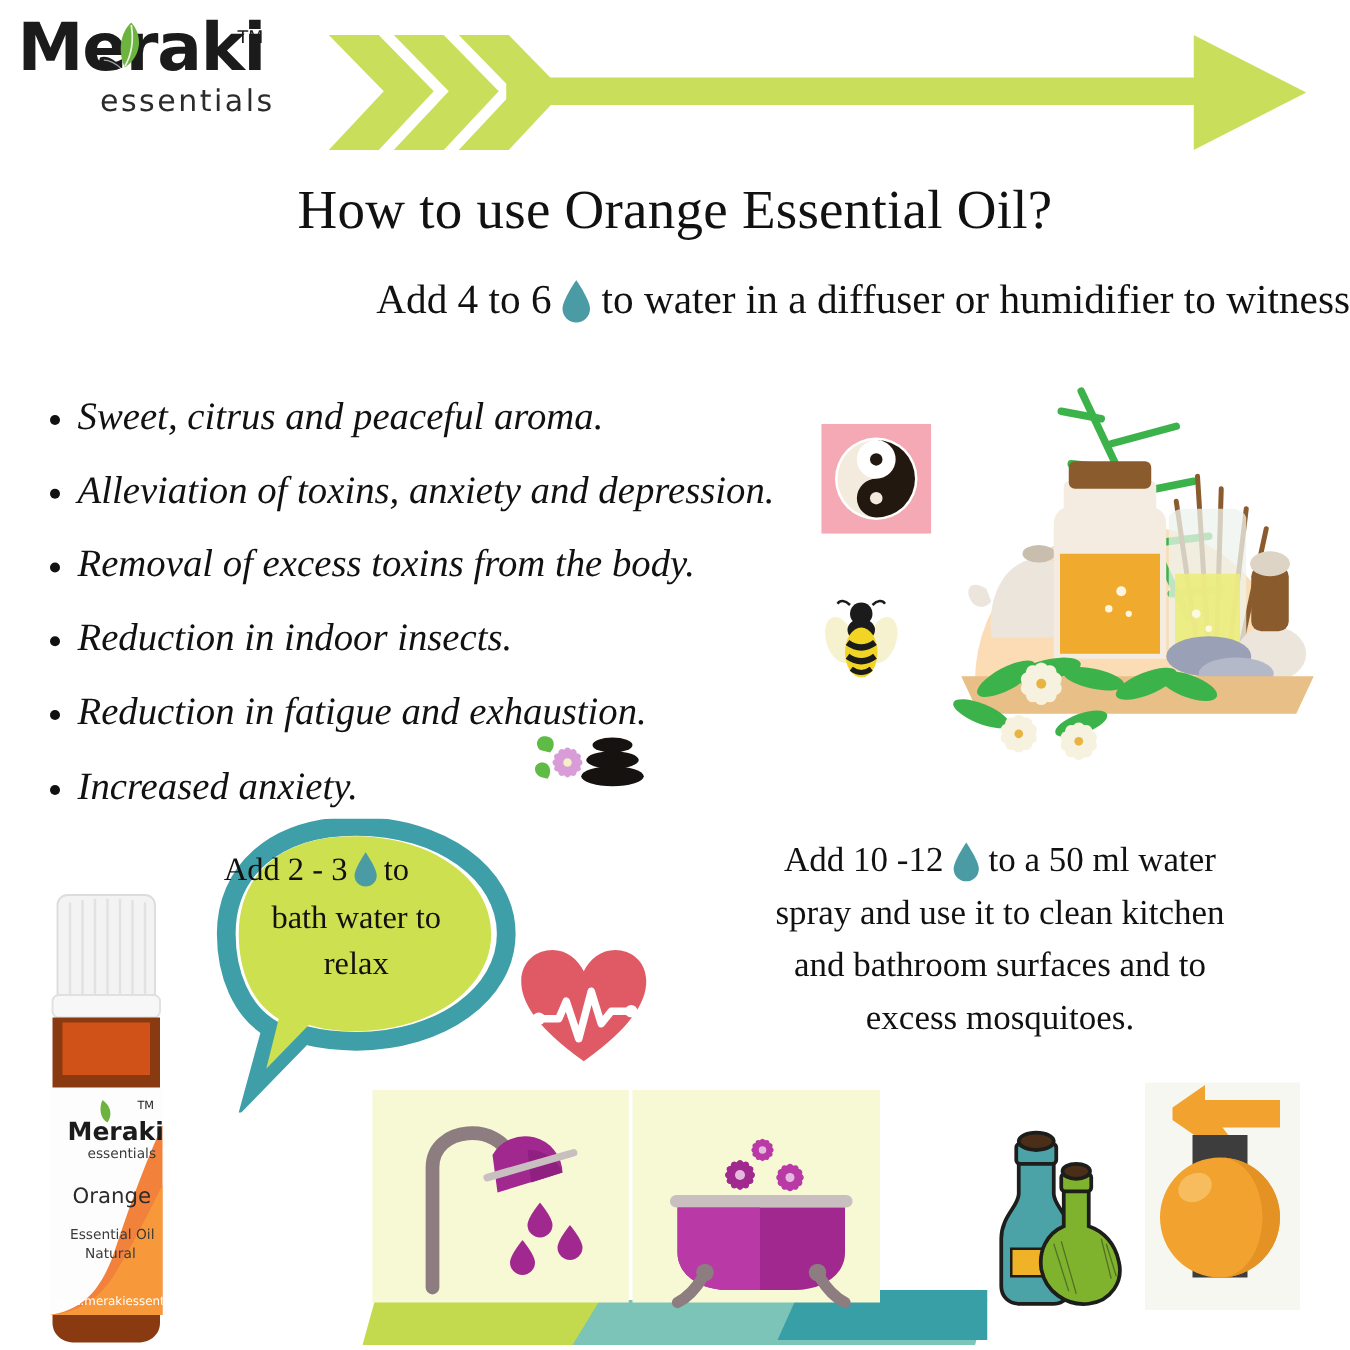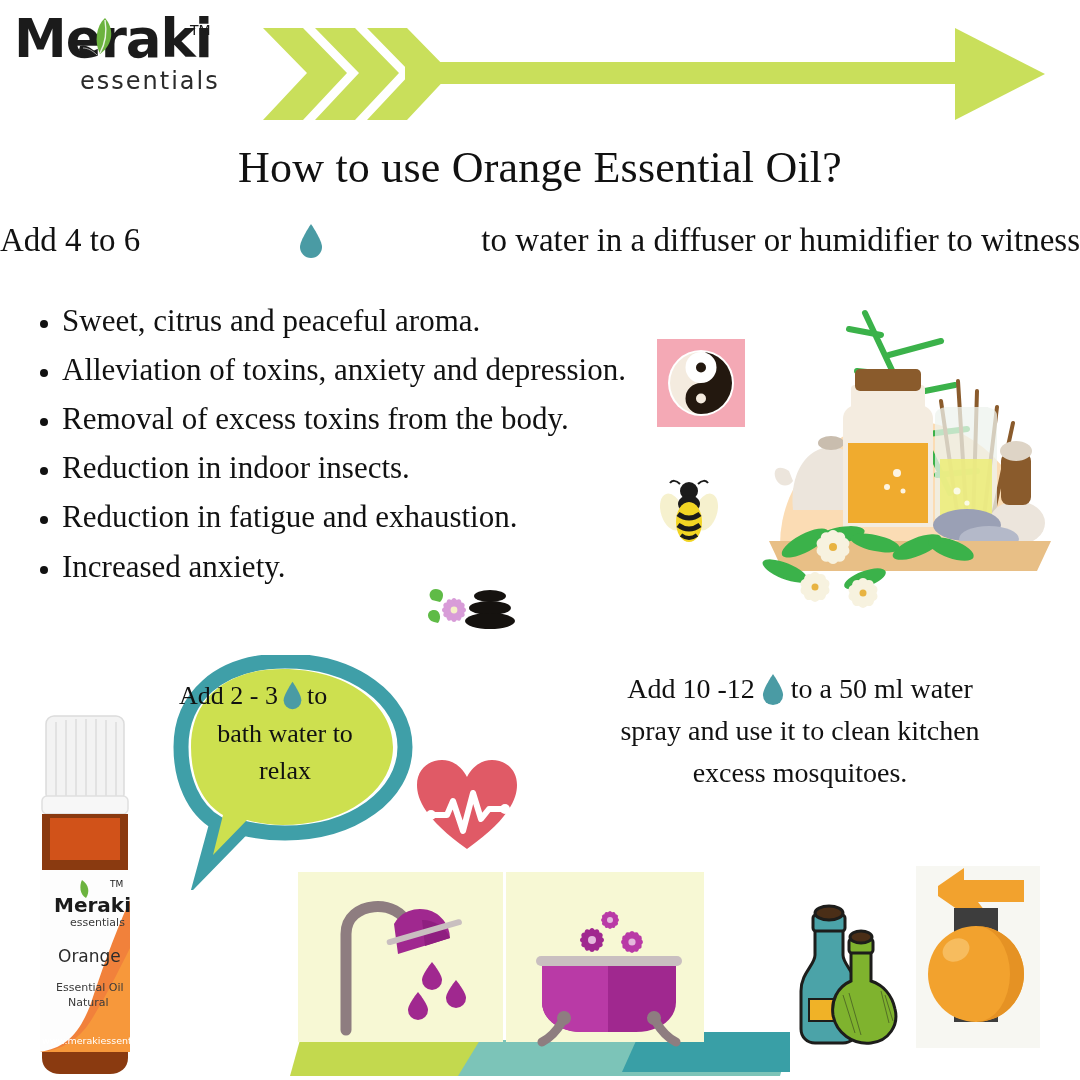--- a/index.html
+++ b/index.html
@@ -37,31 +37,31 @@
   
   .title{
     position:absolute;left:0;top:142px;width:1080px;text-align:center;
     font-size:44px;color:#111;letter-spacing:.2px;
     font-family:Liberation Serif, serif;
   }
   .subtitle{
     position:absolute;left:0;top:222px;width:1080px;text-align:center;
     font-size:33px;color:#111;
     font-family:"Liberation Serif", serif;
-    display:flex;align-items:center;justify-content:space-between;gap:7px;
+    display:flex;align-items:center;justify-content:flex-end;gap:7px;
   }
 
   
   .bullets{
     position:absolute;left:22px;top:297px;width:740px;
     font-size:31px;color:#111;line-height:1.52;
     font-family:"Liberation Serif", serif;
   }
   .bullets ul{margin:0;padding-left:40px;}
-  .bullets li{margin:0 0 2px 0;}
+  .bullets li{margin:12px 0 2px 0;font-style:italic;}
   .bullets li::marker{font-size:26px;}
 
   
   .drop{display:inline-block;vertical-align:middle;}
 
   
   .yinyang{position:absolute;left:657px;top:339px;width:88px;height:88px;}
   .bee{position:absolute;left:658px;top:478px;width:62px;height:66px;}
   .stones{position:absolute;left:424px;top:582px;width:92px;height:52px;}
   .heart{position:absolute;left:415px;top:757px;width:105px;height:96px;}
@@ -309,20 +309,21 @@
 
   <div class="spray-text">
     <div class="spray-line">
       <span>Add 10 -12</span>
       <svg class="drop" width="24" height="33" viewBox="0 0 26 36">
         <path d="M13 1 C13 1 24 17 24 24 A11 11 0 0 1 2 24 C2 17 13 1 13 1 Z" fill="#4a9ba4"></path>
       </svg>
       <span>to a 50 ml water</span>
     </div>
     <div>spray and  use it to clean kitchen</div>
+    <div>and bathroom surfaces and to</div>
     <div>excess mosquitoes.</div>
   </div>
 
   <div class="bottle">
     <svg width="170" height="380" viewBox="0 0 170 380">
 
       <rect x="30" y="16" width="78" height="86" rx="8" fill="#f3f3f3"></rect>
       <rect x="30" y="16" width="78" height="86" rx="8" fill="none" stroke="#dcdcdc" stroke-width="1.5"></rect>
       <g stroke="#e2e2e2" stroke-width="2">
         <path d="M40 22 L40 96"></path>

